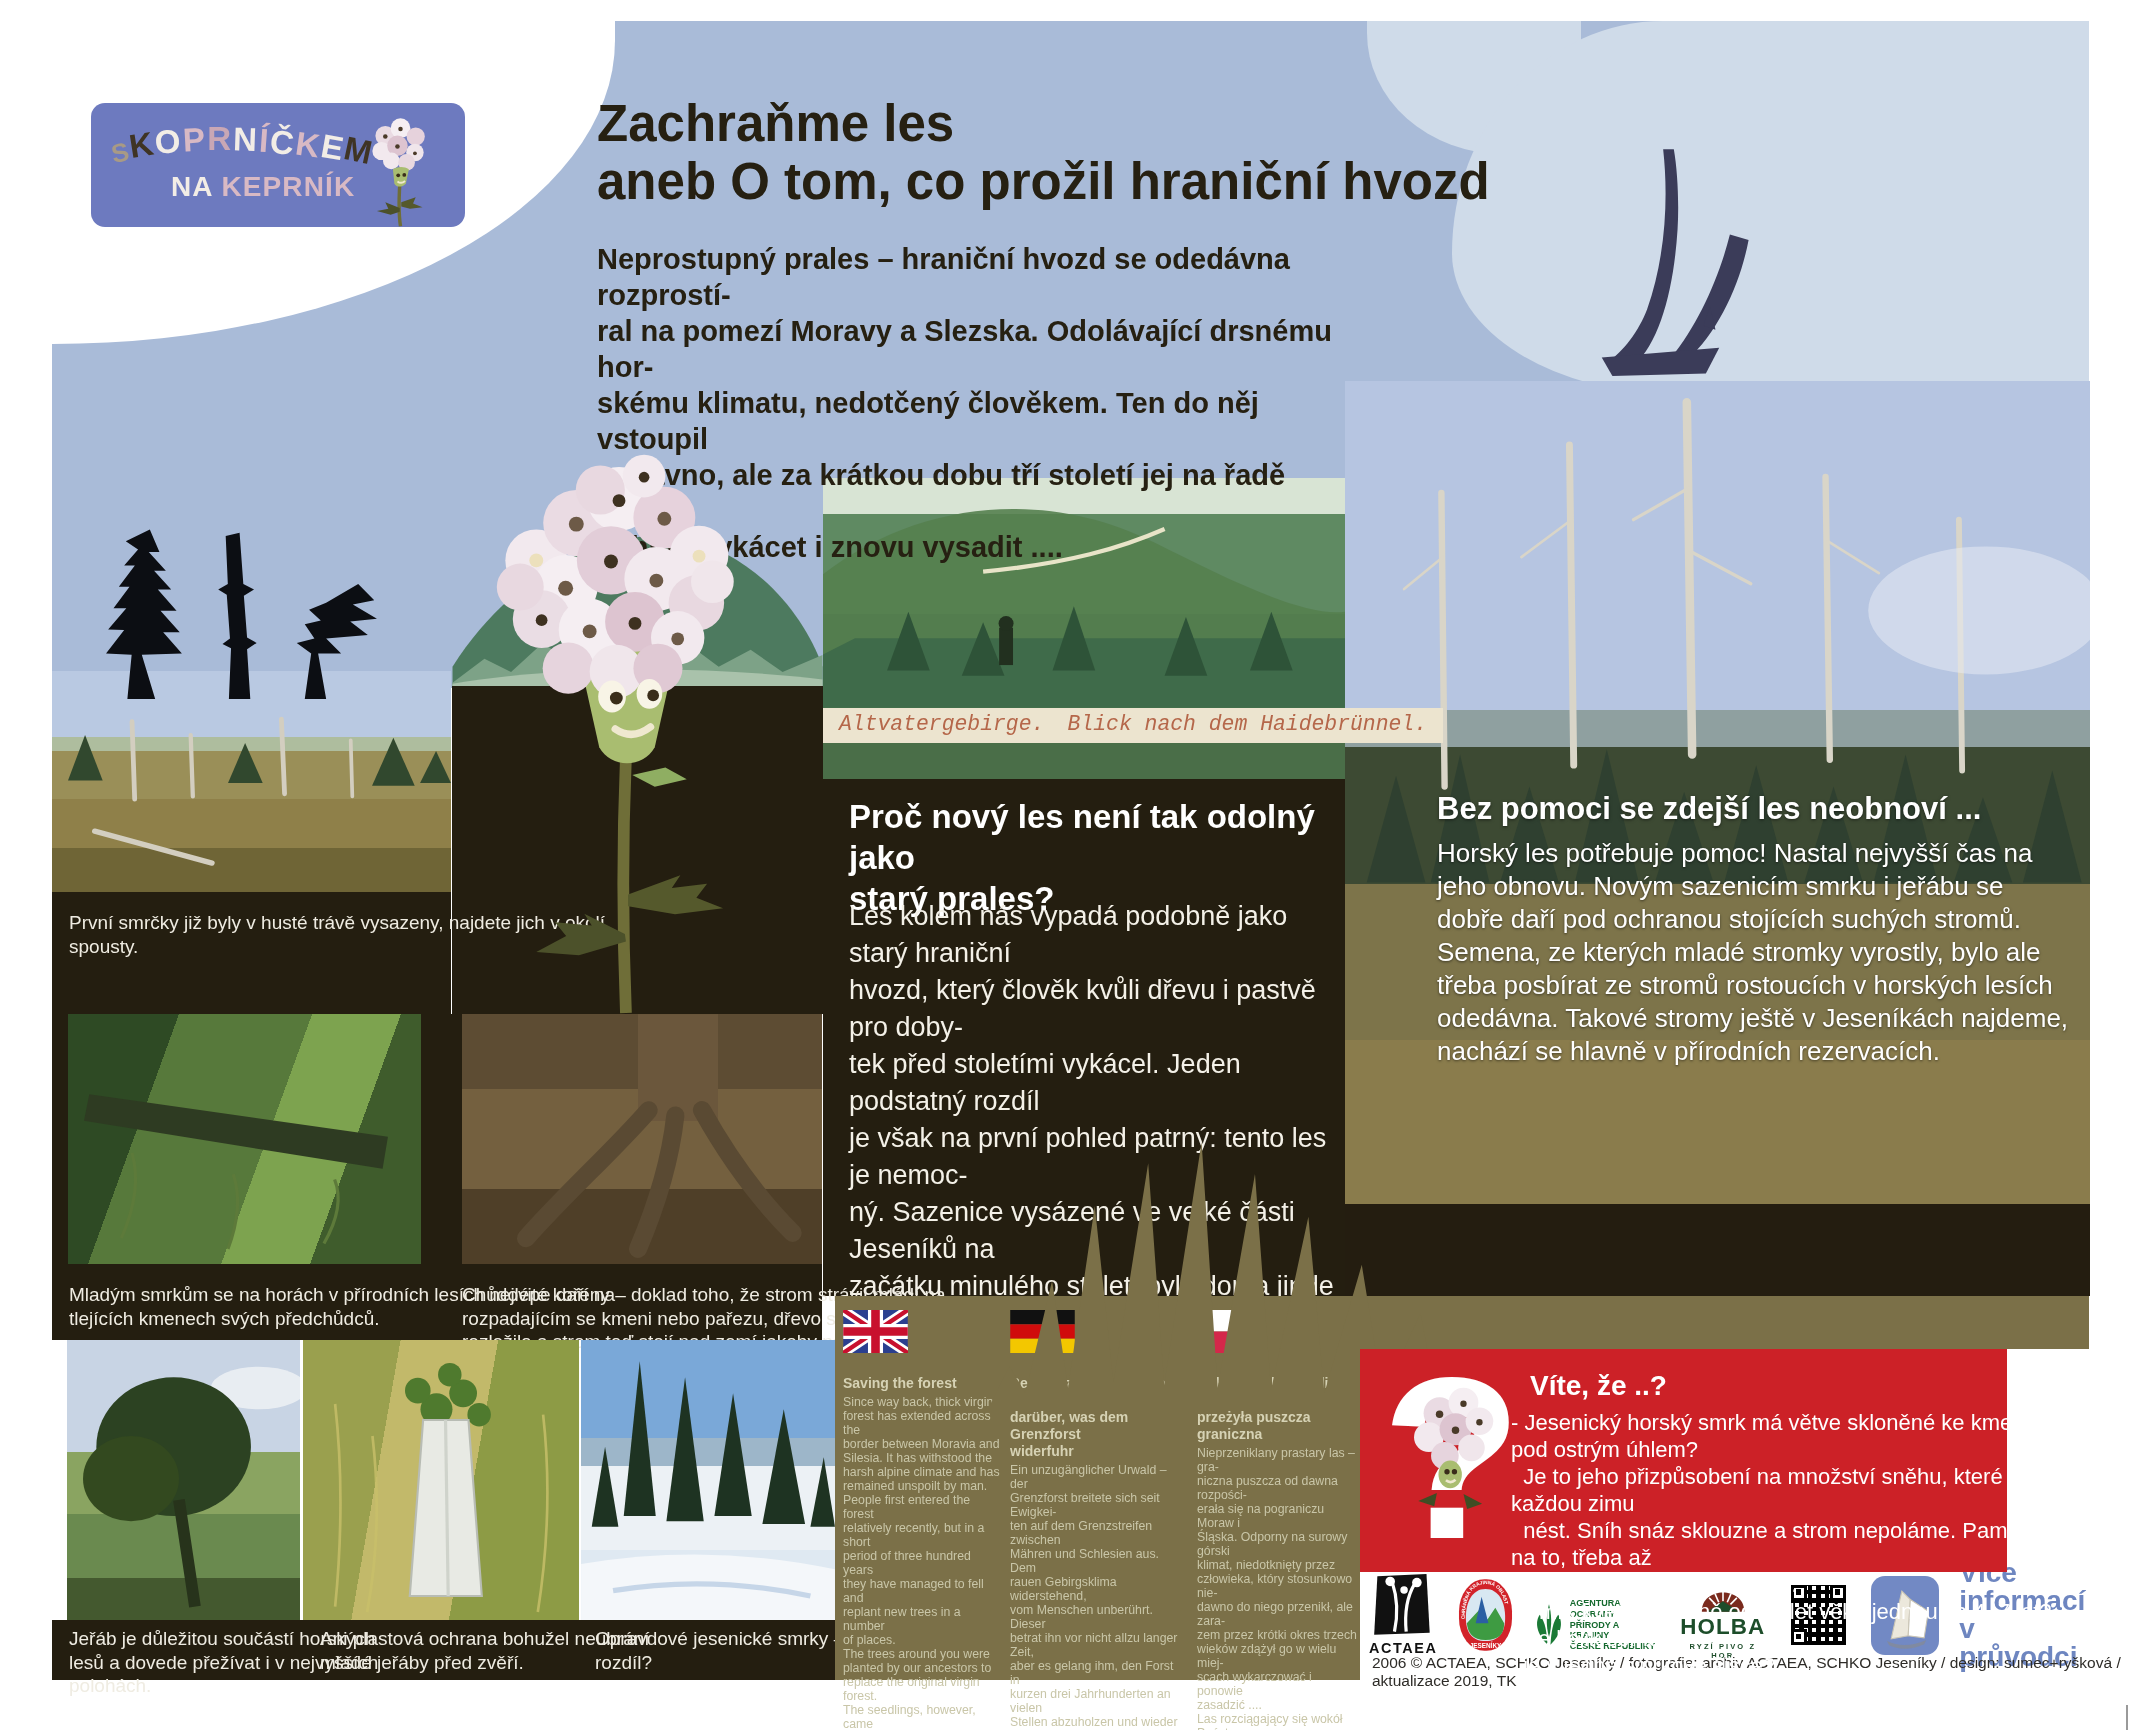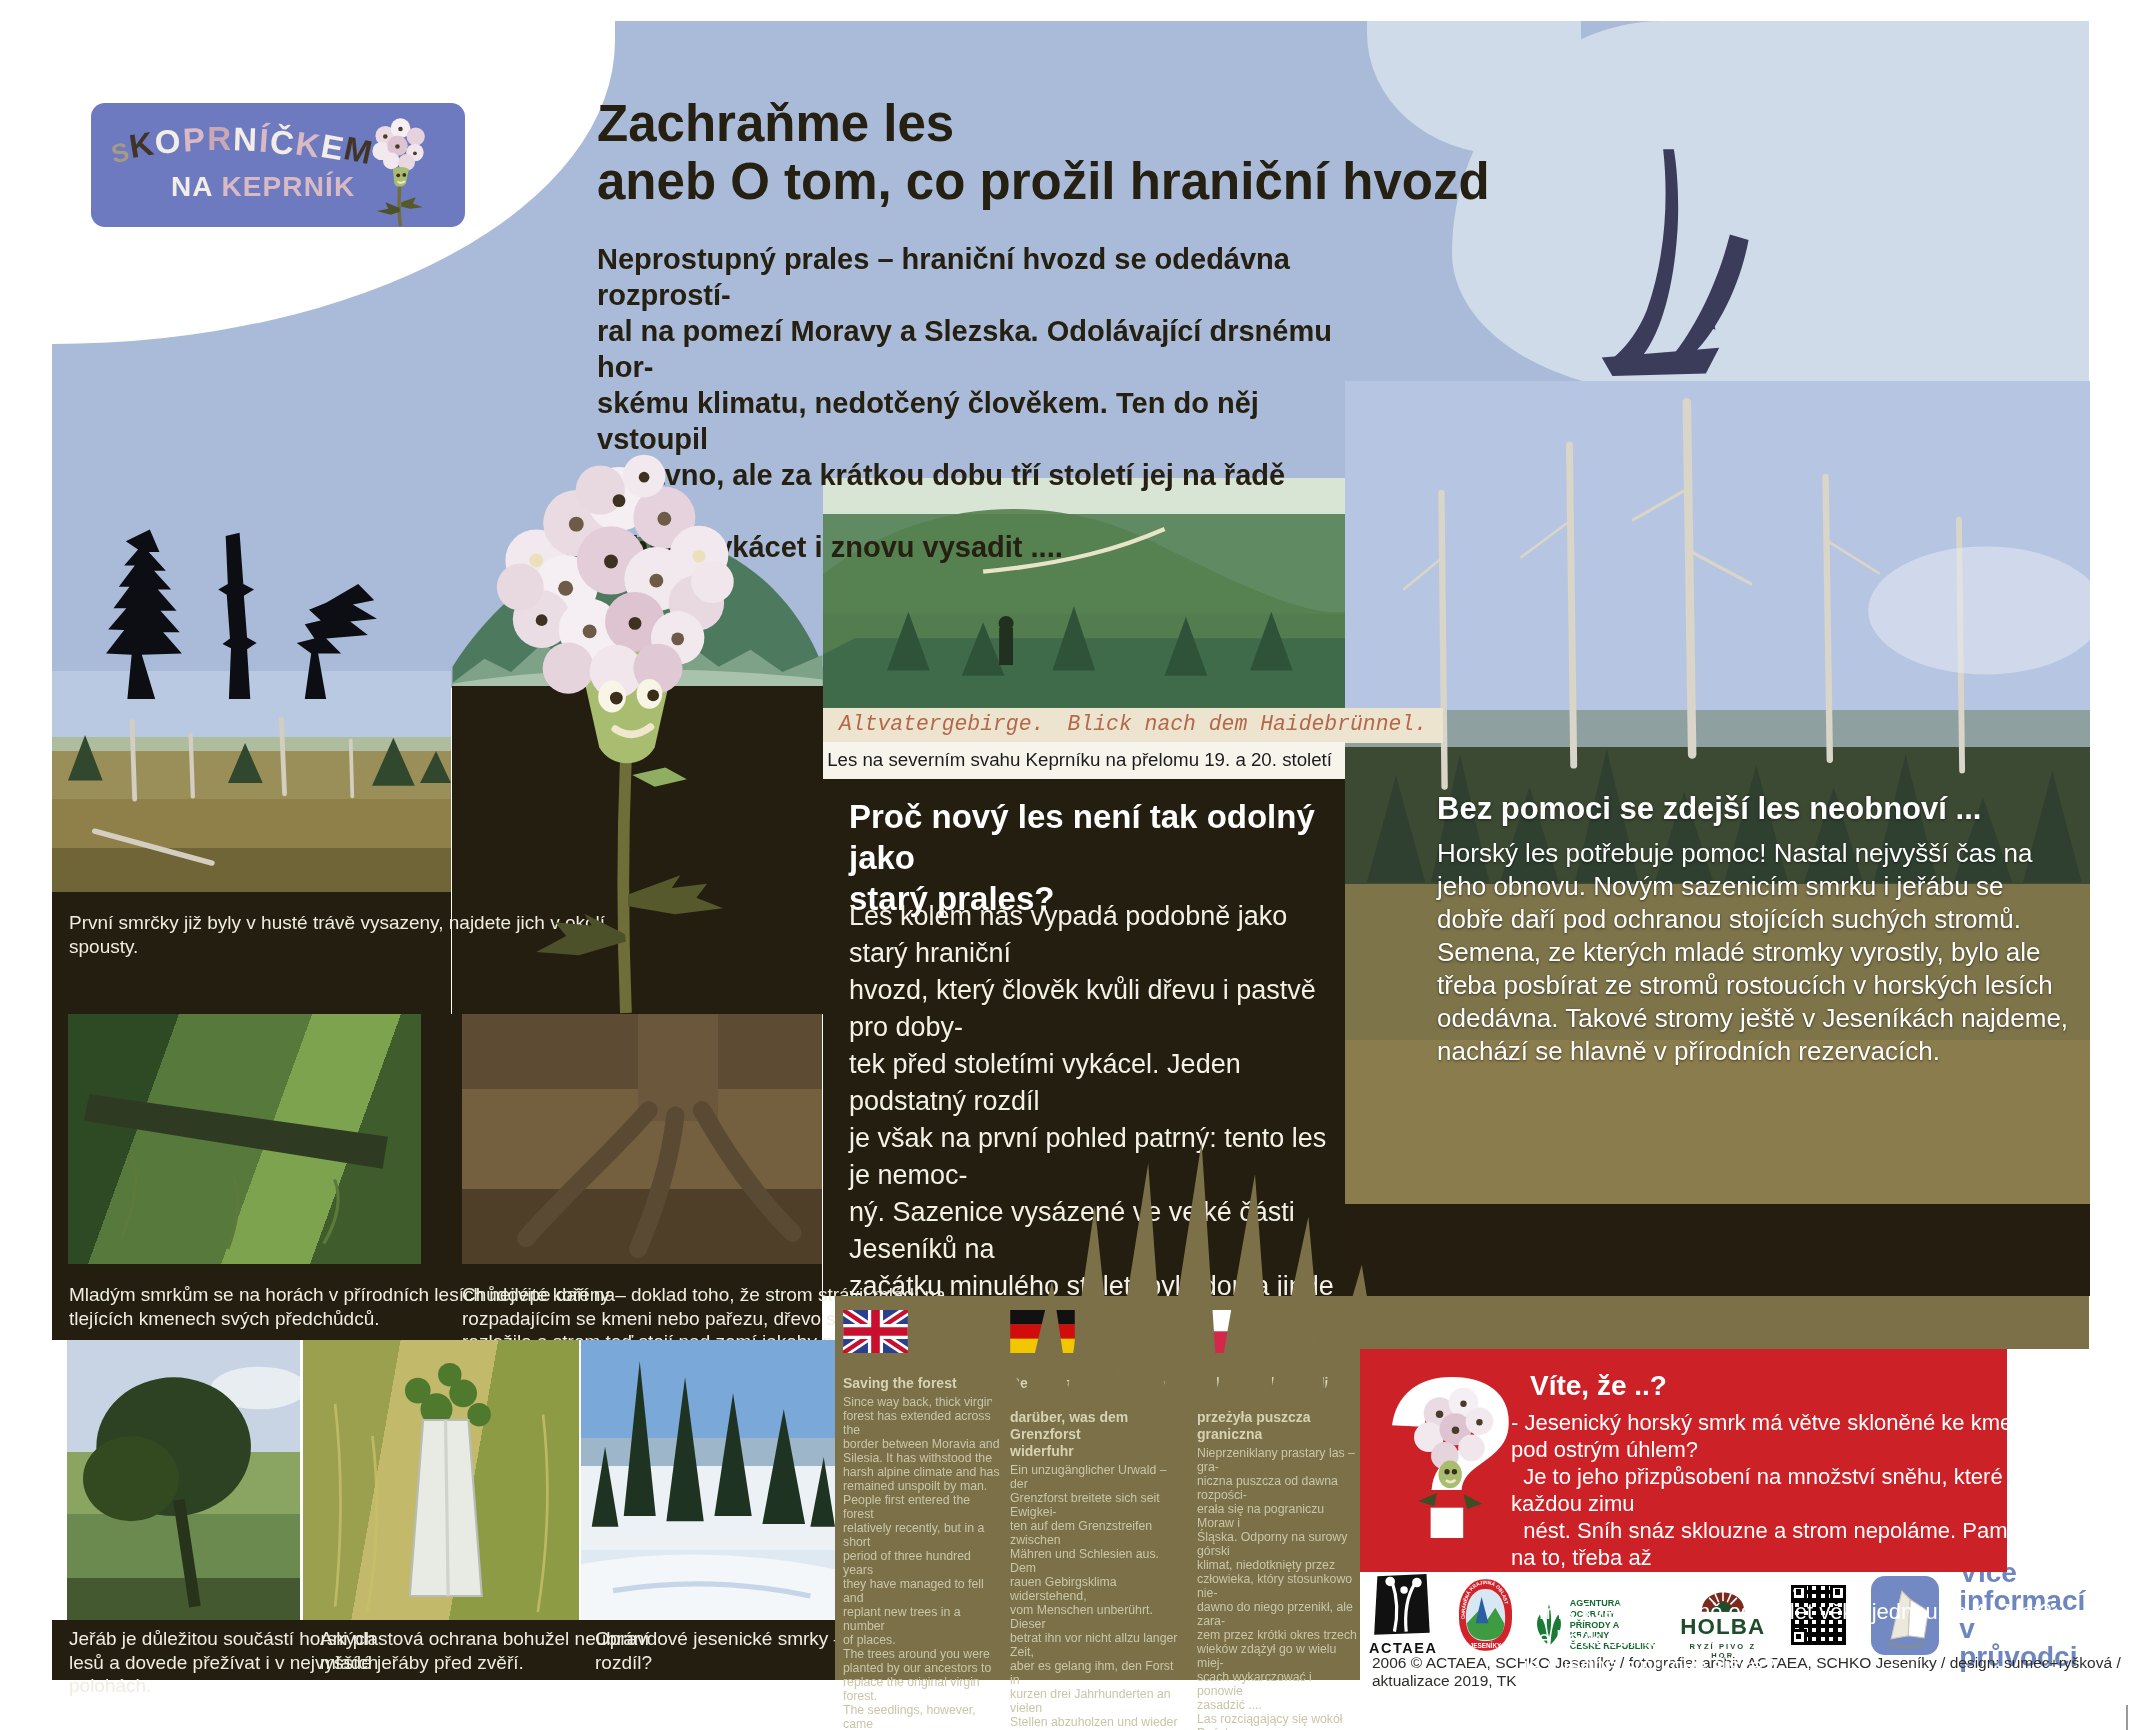--- a/index.html
+++ b/index.html
@@ -260,21 +260,20 @@
         <polygon points="800,360 840,250 880,360"></polygon>
       </g>
       <path d="M640,95 C560,130 460,160 300,175" stroke="#e8e4c8" stroke-width="8" fill="none"></path>
       <rect x="330" y="280" width="26" height="70" fill="#22301f"></rect>
       <circle cx="343" cy="272" r="14" fill="#22301f"></circle>
     </svg>
     <div class="abs pc-label">
       <span>Altvatergebirge.</span>
       <span>Blick nach dem Haidebrünnel.</span>
     </div>
-    <div class="abs pc-caption">Les na severním svahu Keprníku na přelomu 19. a 20. století</div>
   </div>
 
   <div class="abs dark band1"></div>
   <div class="abs dark row2back"></div>
   <div class="abs dark band2"></div>
   <div class="abs dark band3"></div>
 
   <div class="abs photo-mossy">
     <svg width="353" height="250" viewBox="0 0 662 468">
       <path d="M40,150 L600,230 L590,290 L30,200 Z" fill="#2e3b22"></path>

